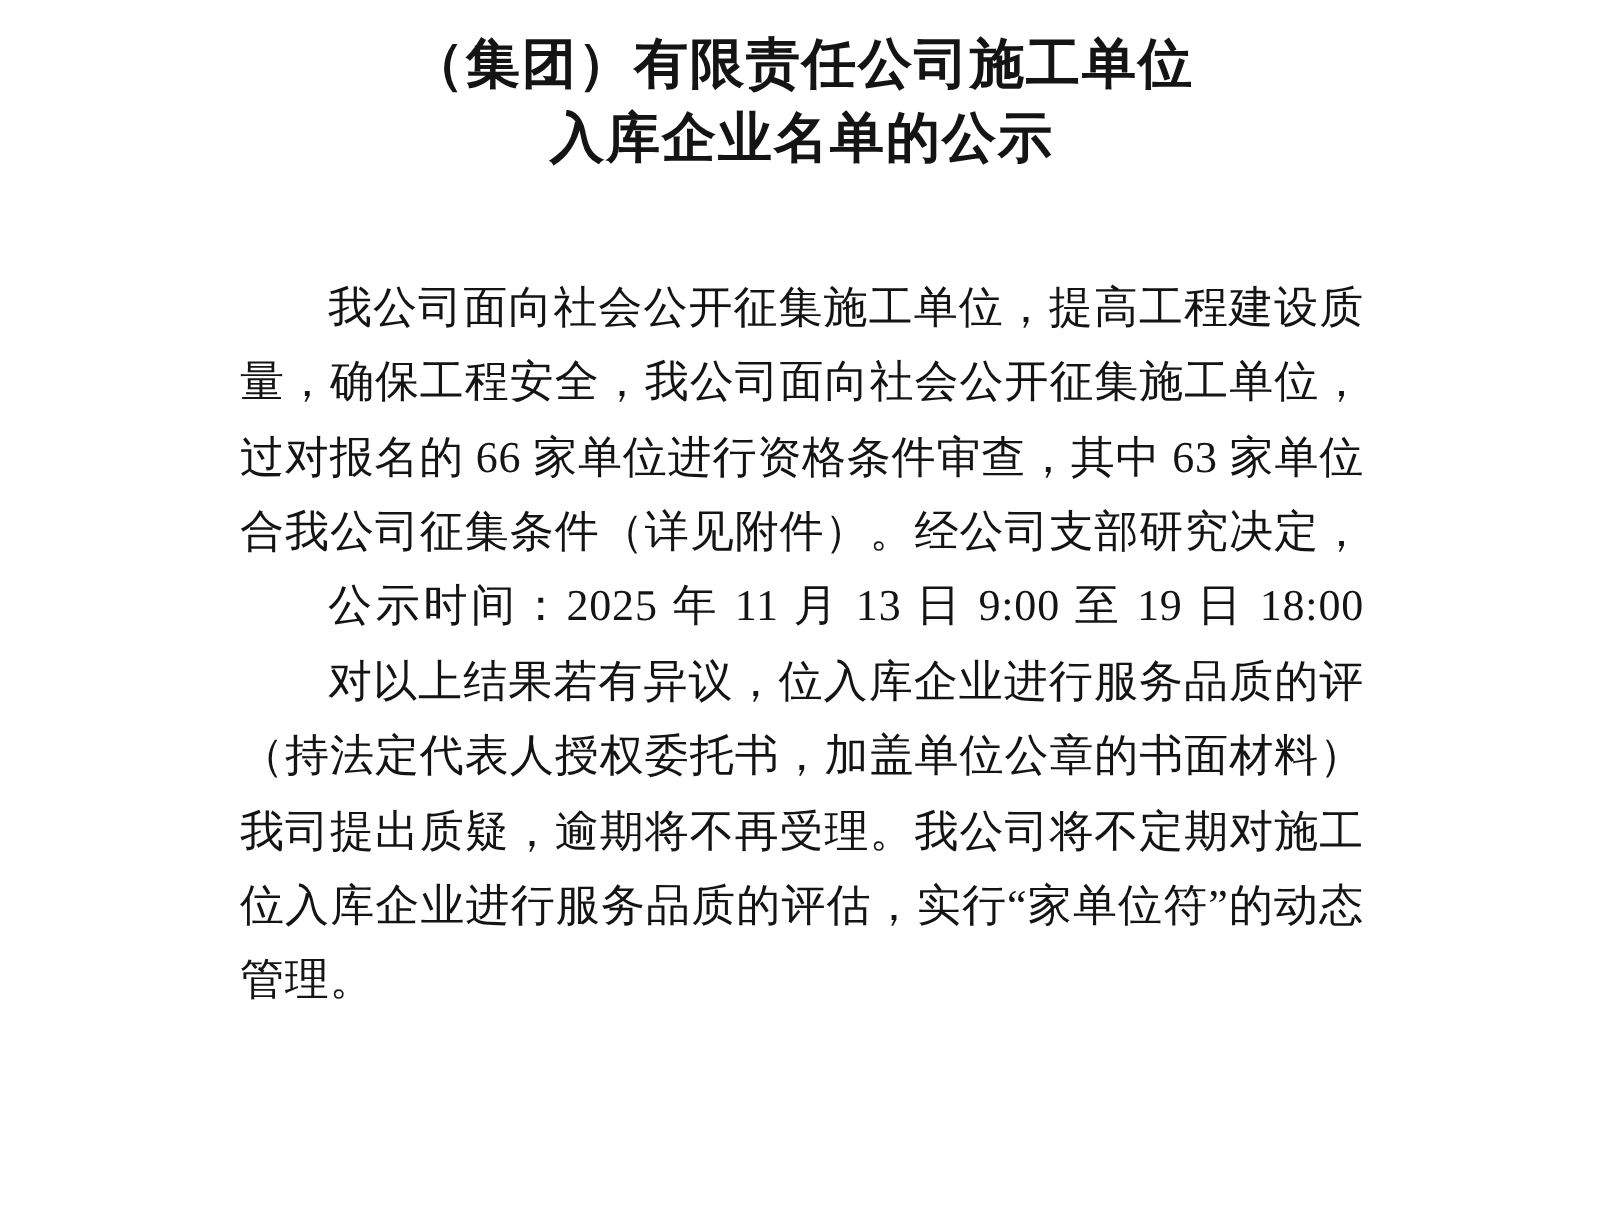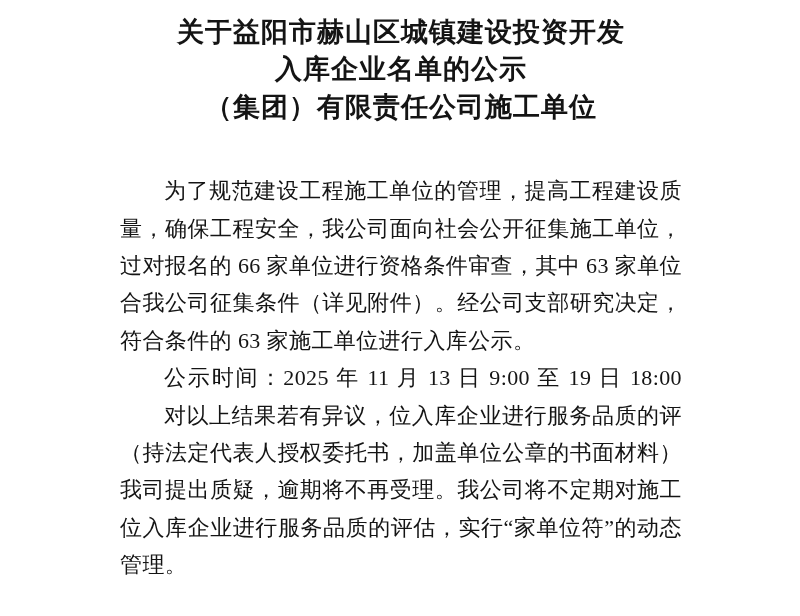--- a/index.html
+++ b/index.html
@@ -41,31 +41,29 @@
     text-align: justify;
     text-align-last: justify;
   }
   .line.indent { text-indent: 44px; }
 </style>
 </head>
 <body style="background: rgb(255, 255, 255); color: rgb(20, 20, 20);">
 
 <div class="doc">
   <div class="title">
-      <span class="title-line">关于益阳市赫山区城镇建设投资开发</span>
+      <span class="title-line">（集团）有限责任公司施工单位</span>
       <span class="title-line">入库企业名单的公示</span>
-      <span class="title-line">（集团）有限责任公司施工单位</span>
     </div>
   <div class="bodytext">
       <p>
-        <span class="line just indent">为了规范建设工程施工单位的管理，提高工程建设质</span>
+        <span class="line just indent">我公司面向社会公开征集施工单位，提高工程建设质</span>
         <span class="line just">量，确保工程安全，我公司面向社会公开征集施工单位，经</span>
         <span class="line just">过对报名的 66 家单位进行资格条件审查，其中 63 家单位符</span>
         <span class="line just">合我公司征集条件（详见附件）。经公司支部研究决定，对</span>
-        <span class="line">符合条件的 63 家施工单位进行入库公示。</span>
       </p>
       <p>
         <span class="line just indent">公示时间：2025 年 11 月 13 日 9:00 至 19 日 18:00（共</span>
       </p>
       <p>
         <span class="line just indent">对以上结果若有异议，位入库企业进行服务品质的评估</span>
         <span class="line just">（持法定代表人授权委托书，加盖单位公章的书面材料）向</span>
         <span class="line just">我司提出质疑，逾期将不再受理。我公司将不定期对施工单</span>
         <span class="line just">位入库企业进行服务品质的评估，实行“家单位符”的动态</span>
         <span class="line">管理。</span>

